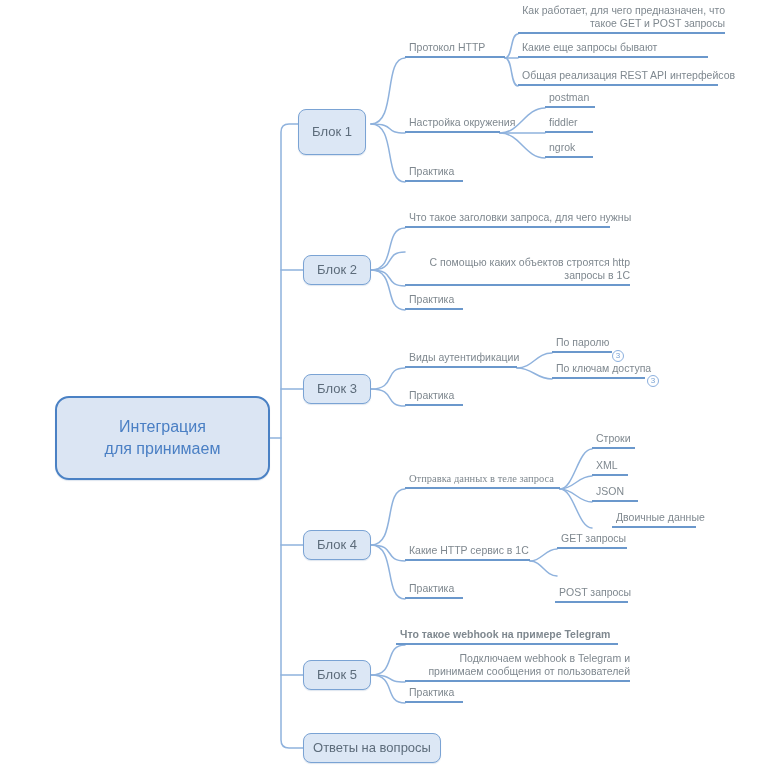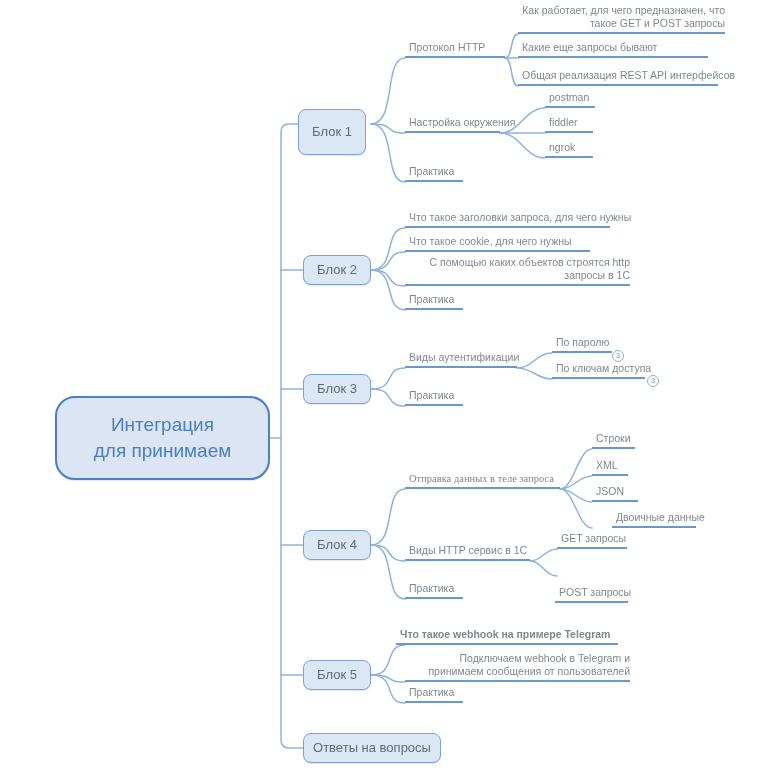--- a/index.html
+++ b/index.html
@@ -8,21 +8,21 @@
     font-family:"Liberation Sans", sans-serif;
   }
   svg.links{position:absolute;left:0;top:0;pointer-events:none;}
   .node{
     position:absolute;box-sizing:border-box;display:flex;align-items:center;justify-content:center;
     background:#dce7f5;border:1.5px solid #7aa3d4;border-radius:8px;
     color:#5d6c7b;font-size:13px;text-align:center;line-height:1.15;
     box-shadow:0 1px 1px rgba(120,150,190,.25);
   }
   .node.root{
-    border:2.5px solid #4a81c4;border-radius:20px;color:#4a7fc4;font-size:19px;line-height:1.35;
+    border:2.5px solid #4a81c4;border-radius:14px;color:#4a7fc4;font-size:16px;line-height:1.35;
     background:#dbe5f3;
   }
   .topic{
     position:absolute;box-sizing:border-box;border-bottom:2px solid #6b98cc;
     color:#7f888f;font-size:10.5px;line-height:13px;padding:0 0 2px 4px;
     white-space:nowrap;text-align:left;height:17px;overflow:visible;
   }
   .topic.ctr{
     white-space:normal;text-align:right;height:30px;padding-left:0;
     display:flex;align-items:flex-end;justify-content:center;
@@ -101,37 +101,36 @@
   <div class="topic ctr" style="left:518px;top:4px;width:207px;">Как работает, для чего предназначен, что такое GET и POST запросы</div>
   <div class="topic" style="left:518px;top:41px;width:190px;">Какие еще запросы бывают</div>
   <div class="topic" style="left:518px;top:69px;width:200px;">Общая реализация REST API интерфейсов</div>
   <div class="topic" style="left:405px;top:116px;width:95px;">Настройка окружения</div>
   <div class="topic" style="left:545px;top:91px;width:50px;">postman</div>
   <div class="topic" style="left:545px;top:116px;width:48px;">fiddler</div>
   <div class="topic" style="left:545px;top:141px;width:48px;">ngrok</div>
   <div class="topic" style="left:405px;top:165px;width:58px;">Практика</div>
 
   <div class="topic" style="left:405px;top:211px;width:205px;">Что такое заголовки запроса, для чего нужны</div>
-  <div class="topic" style="left:405px;top:235px;width:185px;">Что такое cookie, для чего нужны</div>
   <div class="topic ctr" style="left:405px;top:256px;width:225px;">С помощью каких объектов строятся http запросы в 1С</div>
   <div class="topic" style="left:405px;top:293px;width:58px;">Практика</div>
 
   <div class="topic" style="left:405px;top:351px;width:112px;">Виды аутентификации</div>
   <div class="topic" style="left:552px;top:336px;width:60px;">По паролю</div>
   <div class="badge" style="left:612px;top:350px;">3</div>
   <div class="topic" style="left:552px;top:362px;width:93px;">По ключам доступа</div>
   <div class="badge" style="left:647px;top:375px;">3</div>
   <div class="topic" style="left:405px;top:389px;width:58px;">Практика</div>
 
   <div class="topic" style="left:405px;top:472px;width:155px;font-family:Liberation Serif, serif;">Отправка данных в теле запроса</div>
   <div class="topic" style="left:592px;top:432px;width:43px;">Строки</div>
   <div class="topic" style="left:592px;top:459px;width:36px;">XML</div>
   <div class="topic" style="left:592px;top:485px;width:46px;">JSON</div>
   <div class="topic" style="left:612px;top:511px;width:84px;">Двоичные данные</div>
-  <div class="topic" style="left:405px;top:544px;width:125px;">Виды HTTP сервис в 1С</div>
+  <div class="topic" style="left:405px;top:544px;width:125px;">Какие HTTP сервис в 1С</div>
   <div class="topic" style="left:557px;top:532px;width:70px;">GET запросы</div>
   <div class="topic" style="left:555px;top:559px;width:73px;margin-top:27px;">POST запросы</div>
   <div class="topic" style="left:405px;top:582px;width:58px;">Практика</div>
 
   <div class="topic" style="left:396px;top:628px;width:222px;font-weight:bold;">Что такое webhook на примере Telegram</div>
   <div class="topic ctr" style="left:405px;top:652px;width:225px;">Подключаем webhook в Telegram и принимаем сообщения от пользователей</div>
   <div class="topic" style="left:405px;top:686px;width:58px;">Практика</div>
 
 </div>
 

